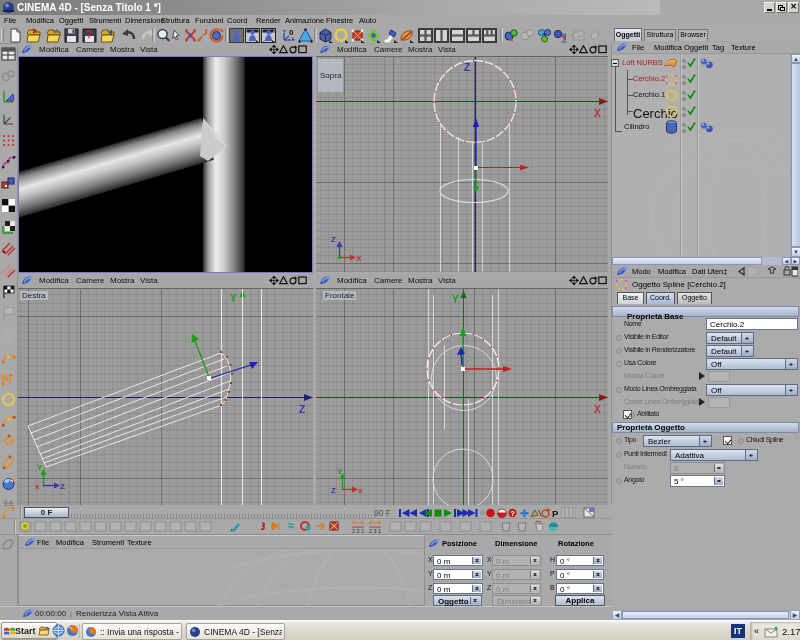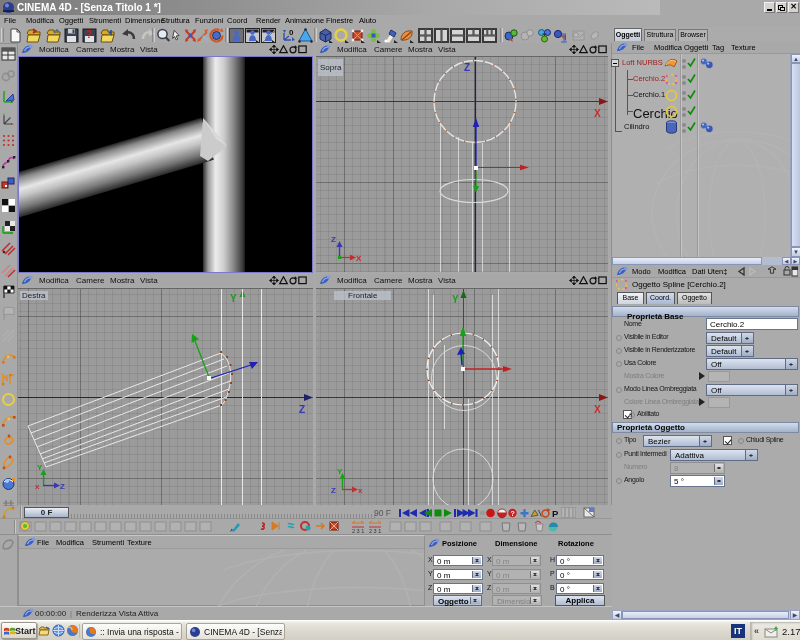--- a/index.html
+++ b/index.html
@@ -450,21 +450,21 @@
 <div class="abs" style="left:18px;top:56px;width:295px;height:217px;background:#000;border:1px solid #7a7ac8;overflow:hidden;">
  <div class="abs" style="left:184px;top:0;width:42px;height:217px;background:linear-gradient(90deg,#2e2e2e 0%,#9a9a9a 12%,#ececec 30%,#cccccc 50%,#8a8a8a 72%,#383838 95%,#1a1a1a 100%);"></div>
  <div class="abs" style="left:-8px;top:118px;width:205px;height:44px;background:linear-gradient(#222 0%,#888 14%,#e6e6e6 38%,#c4c4c4 55%,#787878 80%,#282828 100%);transform:rotate(-16.5deg);transform-origin:0 50%;"></div>
  <svg class="abs" style="left:0;top:0;" width="295" height="217">
       <polygon points="184,61 208,89 189,104 181,99" fill="#cbcbcb"></polygon>
       <polygon points="184,61 208,89 197,82" fill="#dadada"></polygon>
     </svg>
 </div>
 
 <div class="abs" style="left:316px;top:56px;width:292px;height:216px;background-image:repeating-linear-gradient(90deg,rgba(50,50,50,0.34) 0 1px,transparent 1px 81px),repeating-linear-gradient(180deg,rgba(50,50,50,0.34) 0 1px,transparent 1px 81px),repeating-linear-gradient(90deg,rgba(70,70,70,0.14) 0 1px,transparent 1px 8.1px),repeating-linear-gradient(180deg,rgba(70,70,70,0.14) 0 1px,transparent 1px 8.1px);background-position:77px 44px,0 44px,77px 0,0 0;background-position-x:77px,0,77px,0;background-position-y:0,44px,0,44px;background-color:#9b9b9b;border-top:1px solid #666;overflow:hidden;">
-<div class="abs" style="left:2px;top:2px;padding:4px 2px;background:rgba(190,195,205,0.75);color:#222;">Sopra</div>
+<div class="abs" style="left:2px;top:2px;padding:12px 2px;background:rgba(190,195,205,0.75);color:#222;">Sopra</div>
 <svg class="abs" style="left:0;top:0;" width="292" height="216">
  <line x1="0" y1="44.5" x2="284" y2="44.5" stroke="#8c1616" stroke-width="1.2"></line>
       <polygon points="292,44.5 283,41 283,48" fill="#8c1616"></polygon>
  <text x="278" y="60" fill="#c03030" font-size="10" font-weight="bold" font-family="Liberation Sans">X</text>
  <line x1="159.5" y1="0" x2="159.5" y2="216" stroke="#1f1f66" stroke-width="1.2"></line>
  <text x="148" y="14" fill="#3838b0" font-size="10" font-weight="bold" font-family="Liberation Sans">Z</text>
  <g stroke="#e6e6e6" fill="none" opacity="0.85" stroke-width="0.9">
   <line x1="124.5" y1="66" x2="124.5" y2="216"></line>
         <line x1="142.5" y1="80" x2="142.5" y2="216"></line>
         <line x1="156.5" y1="86" x2="156.5" y2="216"></line>
@@ -526,21 +526,21 @@
  <line x1="25.5" y1="184" x2="25.5" y2="196" stroke="#18a018" stroke-width="1.3"></line>
       <polygon points="25.5,180 22.5,186 28.5,186" fill="#18a018"></polygon>
  <line x1="25" y1="196.5" x2="38" y2="196.5" stroke="#3838b0" stroke-width="1.3"></line>
       <polygon points="42,196.5 36,193.5 36,199.5" fill="#3838b0"></polygon>
  <text x="42" y="200" fill="#3838b0" font-size="8" font-weight="bold" font-family="Liberation Sans">Z</text>
  <text x="17" y="200" fill="#c03030" font-size="8" font-weight="bold" font-family="Liberation Sans">x</text>
 </svg>
 </div>
 
 <div class="abs" style="left:316px;top:288px;width:292px;height:217px;background-image:repeating-linear-gradient(90deg,rgba(50,50,50,0.34) 0 1px,transparent 1px 81px),repeating-linear-gradient(180deg,rgba(50,50,50,0.34) 0 1px,transparent 1px 81px),repeating-linear-gradient(90deg,rgba(70,70,70,0.14) 0 1px,transparent 1px 8.1px),repeating-linear-gradient(180deg,rgba(70,70,70,0.14) 0 1px,transparent 1px 8.1px);background-position:77px 27px,0 27px,77px 0,0 0;background-position-x:77px,0,77px,0;background-position-y:0,27px,0,27px;background-color:#9b9b9b;border-top:1px solid #666;overflow:hidden;">
-<div class="abs" style="left:18px;top:2px;padding:0 14px;background:rgba(190,195,205,0.75);color:#222;">Frontale</div>
+<div class="abs" style="left:7px;top:2px;padding:0 2px;background:rgba(190,195,205,0.75);color:#222;">Frontale</div>
 <svg class="abs" style="left:0;top:0;" width="292" height="217">
  <line x1="0" y1="108.5" x2="284" y2="108.5" stroke="#8c1616" stroke-width="1.2"></line>
       <polygon points="292,108.5 283,105 283,112" fill="#8c1616"></polygon>
  <text x="278" y="124" fill="#c03030" font-size="10" font-weight="bold" font-family="Liberation Sans">X</text>
  <line x1="147.5" y1="0" x2="147.5" y2="217" stroke="#1a681a" stroke-width="1"></line>
       <polygon points="147.5,1 144.5,9 150.5,9" fill="#1a681a"></polygon>
  <text x="136" y="14" fill="#18a018" font-size="10" font-weight="bold" font-family="Liberation Sans">Y</text>
  <g stroke="#e6e6e6" fill="none" opacity="0.9" stroke-width="0.9">
   <line x1="112.5" y1="0" x2="112.5" y2="217"></line>
         <line x1="117.5" y1="6" x2="117.5" y2="217"></line>
@@ -1115,21 +1115,21 @@
     <i>5 °</i>
     <span class="spin"></span>
   </div>
 <div class="abs" style="left:612px;top:610px;width:188px;height:10px;background:#c8d2e8;border:1px solid #98a4c0;">
  <div class="abs" style="left:0;top:0;width:9px;height:8px;background:linear-gradient(#f0f4fa,#c0cce4);border-right:1px solid #8894b8;font-size:6px;text-align:center;line-height:8px;color:#446;">◀</div>
  <div class="abs" style="left:9px;top:0;width:167px;height:8px;background:linear-gradient(#e8eef8,#c4d0e8);border:1px solid #8894b8;"></div>
  <div class="abs" style="left:177px;top:0;width:9px;height:8px;background:linear-gradient(#f0f4fa,#c0cce4);border-left:1px solid #8894b8;font-size:6px;text-align:center;line-height:8px;color:#446;">▶</div>
 </div>
 
 <div class="abs" style="left:0;top:620px;width:800px;height:20px;background:linear-gradient(#f6f5f1 0%,#e7e4dc 15%,#dbd7cd 60%,#d3cfc4 100%);border-top:1px solid #fff;">
- <div class="abs" style="left:1px;top:1px;width:36px;height:17px;background:linear-gradient(#fefefe,#d8d4c8);border:1px solid #9a968c;border-radius:2px;box-shadow:1px 1px 1px rgba(0,0,0,0.25);overflow:hidden;">
+ <div class="abs" style="left:1px;top:1px;width:56px;height:17px;background:linear-gradient(#fefefe,#d8d4c8);border:1px solid #9a968c;border-radius:2px;box-shadow:1px 1px 1px rgba(0,0,0,0.25);overflow:hidden;">
   <svg class="abs" style="left:2px;top:2.5px;" width="11" height="11" viewBox="0 0 11 11">
         <path d="M0 2.5 Q2.5 1 5 2.5L5 5.2 Q2.5 4 0 5.2z" fill="#d83c14"></path>
         <path d="M5.6 2.5 Q8 1 11 2.2L11 4.8 Q8 3.8 5.6 5.2z" fill="#58a428"></path>
         <path d="M0 6 Q2.5 4.8 5 6L5 8.8 Q2.5 7.6 0 8.8z" fill="#3868c8"></path>
         <path d="M5.6 6 Q8 4.8 11 5.6L11 8.4 Q8 7.4 5.6 8.8z" fill="#e8b018"></path>
       </svg>
   <div class="abs" style="left:13px;top:2.5px;font-size:9px;font-weight:bold;color:#1a1a1a;">Start</div>
  </div>
  <div class="abs" style="left:79px;top:3px;width:1px;height:14px;background:#c0bcb2;"></div>
     <svg class="abs" style="left:38px;top:4px;" width="12" height="12" viewBox="0 0 12 12">

